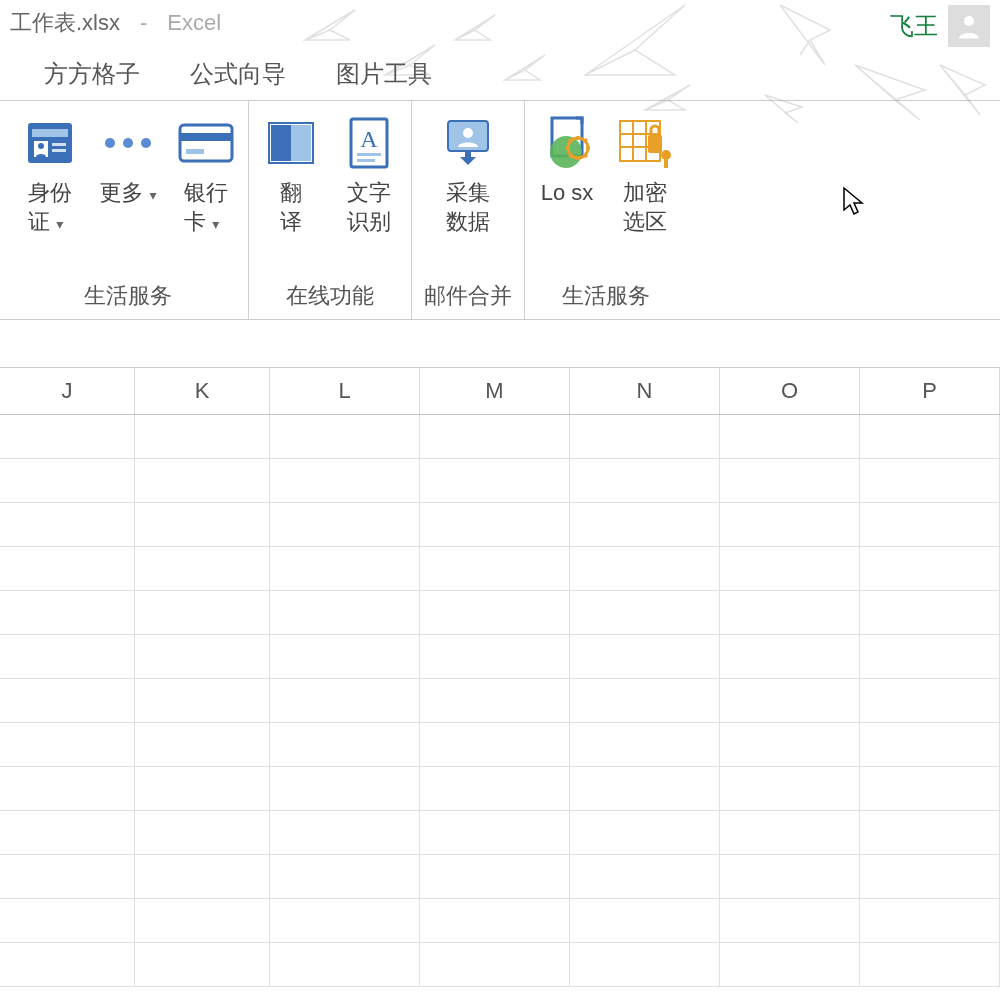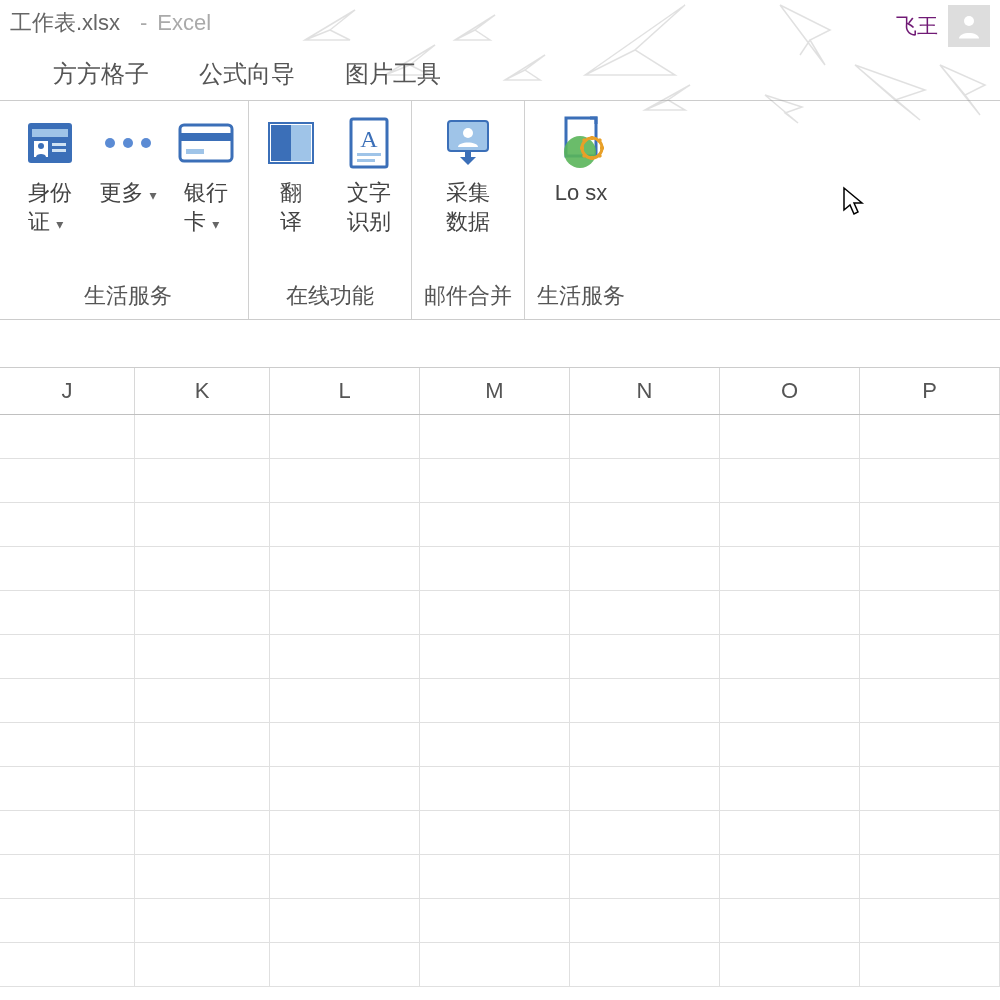--- a/index.html
+++ b/index.html
@@ -17,31 +17,31 @@
   font-size: 22px;
   color: #888;
   background: #fff;
 }
 .titlebar .fn { color: #666; }
 .titlebar .app { color: #aaa; margin-left: 20px; }
 .user-area {
   position: absolute; top: 5px; right: 10px;
   display: flex; align-items: center; gap: 10px;
 }
-.user-area .uname { font-size: 21px; color: #701a75; font-family: Liberation Serif, serif; }
+.user-area .uname { font-size: 24px; color: #15803d; font-family: Liberation Serif, serif; }
 .avatar {
   width: 42px; height: 42px;
   background: #ddd;
   display: flex; align-items: center; justify-content: center;
 }
 .avatar svg { width: 30px; height: 30px; fill: #fff; }
 
 .tabs {
   display: flex; align-items: flex-end;
-  padding-left: 28px;
+  padding-left: 19px;
   height: 55px;
   position: relative;
 }
 .tab {
   padding: 10px 25px;
   font-size: 24px;
   color: #555;
   cursor: pointer;
   position: relative;
 }
@@ -179,21 +179,21 @@
       <path d="M10 5 L55 25 L35 35 L50 55 Z M35 35 L10 5"></path>
     </svg>
   <svg style="top:85px;left:760px" width="45" height="40">
       <path d="M5 10 L42 22 L25 28 L38 38 Z"></path>
     </svg>
 </div>
 
 <div class="titlebar">
   <span class="fn">工作表.xlsx</span>
   <span class="app">-</span>
-  <span class="app" style="margin-left:10px">Excel</span>
+  <span class="app" style="">Excel</span>
 </div>
 <div class="user-area">
   <span class="uname">飞王</span>
   <div class="avatar">
     <svg viewBox="0 0 24 24">
         <circle cx="12" cy="8" r="4"></circle>
         <path d="M4 22 C4 16 20 16 20 22 Z"></path>
       </svg>
   </div>
 </div>
@@ -301,20 +301,37 @@
         <div class="icon">
           <svg width="58" height="58" viewBox="0 0 58 58">
               <rect x="14" y="4" width="30" height="38" fill="#fff" stroke="#3b6fb8" stroke-width="3"></rect>
               <path d="M38 4 L44 4 L44 10" fill="none" stroke="#3b6fb8" stroke-width="3"></path>
               <circle cx="28" cy="38" r="16" fill="#5ab55a" opacity="0.9"></circle>
               <circle cx="40" cy="34" r="10" fill="none" stroke="#e8a028" stroke-width="3"></circle>
               <path d="M40 26 L40 22 M40 46 L40 42 M48 34 L52 34 M28 34 L32 34 M46 28 L49 25 M34 40 L31 43 M46 40 L49 43 M34 28 L31 25" stroke="#e8a028" stroke-width="3"></path>
             </svg>
         </div>
         <div class="btn-label">Lo sx</div>
+      </div>
+      <div class="btn">
+        <div class="icon">
+          <svg width="58" height="56" viewBox="0 0 58 56">
+              <rect x="4" y="6" width="40" height="40" fill="none" stroke="#e8a028" stroke-width="2"></rect>
+              <line x1="4" y1="19" x2="44" y2="19" stroke="#e8a028" stroke-width="2"></line>
+              <line x1="4" y1="32" x2="44" y2="32" stroke="#e8a028" stroke-width="2"></line>
+              <line x1="17" y1="6" x2="17" y2="46" stroke="#e8a028" stroke-width="2"></line>
+              <line x1="30" y1="6" x2="30" y2="46" stroke="#e8a028" stroke-width="2"></line>
+              <rect x="32" y="20" width="14" height="18" rx="2" fill="#e8a028"></rect>
+              <path d="M35 20 v-5 a4 4 0 0 1 8 0 v5" fill="none" stroke="#e8a028" stroke-width="3"></path>
+              <circle cx="50" cy="40" r="5" fill="#e8a028"></circle>
+              <rect x="48" y="43" width="4" height="10" fill="#e8a028"></rect>
+            </svg>
+        </div>
+        <div class="btn-label">加密
+选区</div>
       </div>
     </div>
     <div class="group-label">生活服务</div>
   </div>
 
 </div>
 
 <svg class="cursor-ptr" width="24" height="30" viewBox="0 0 24 30">
     <path d="M2 2 L2 24 L8 19 L12 28 L16 26 L12 17 L20 17 Z" fill="#fff" stroke="#000" stroke-width="1.5"></path>
   </svg>

